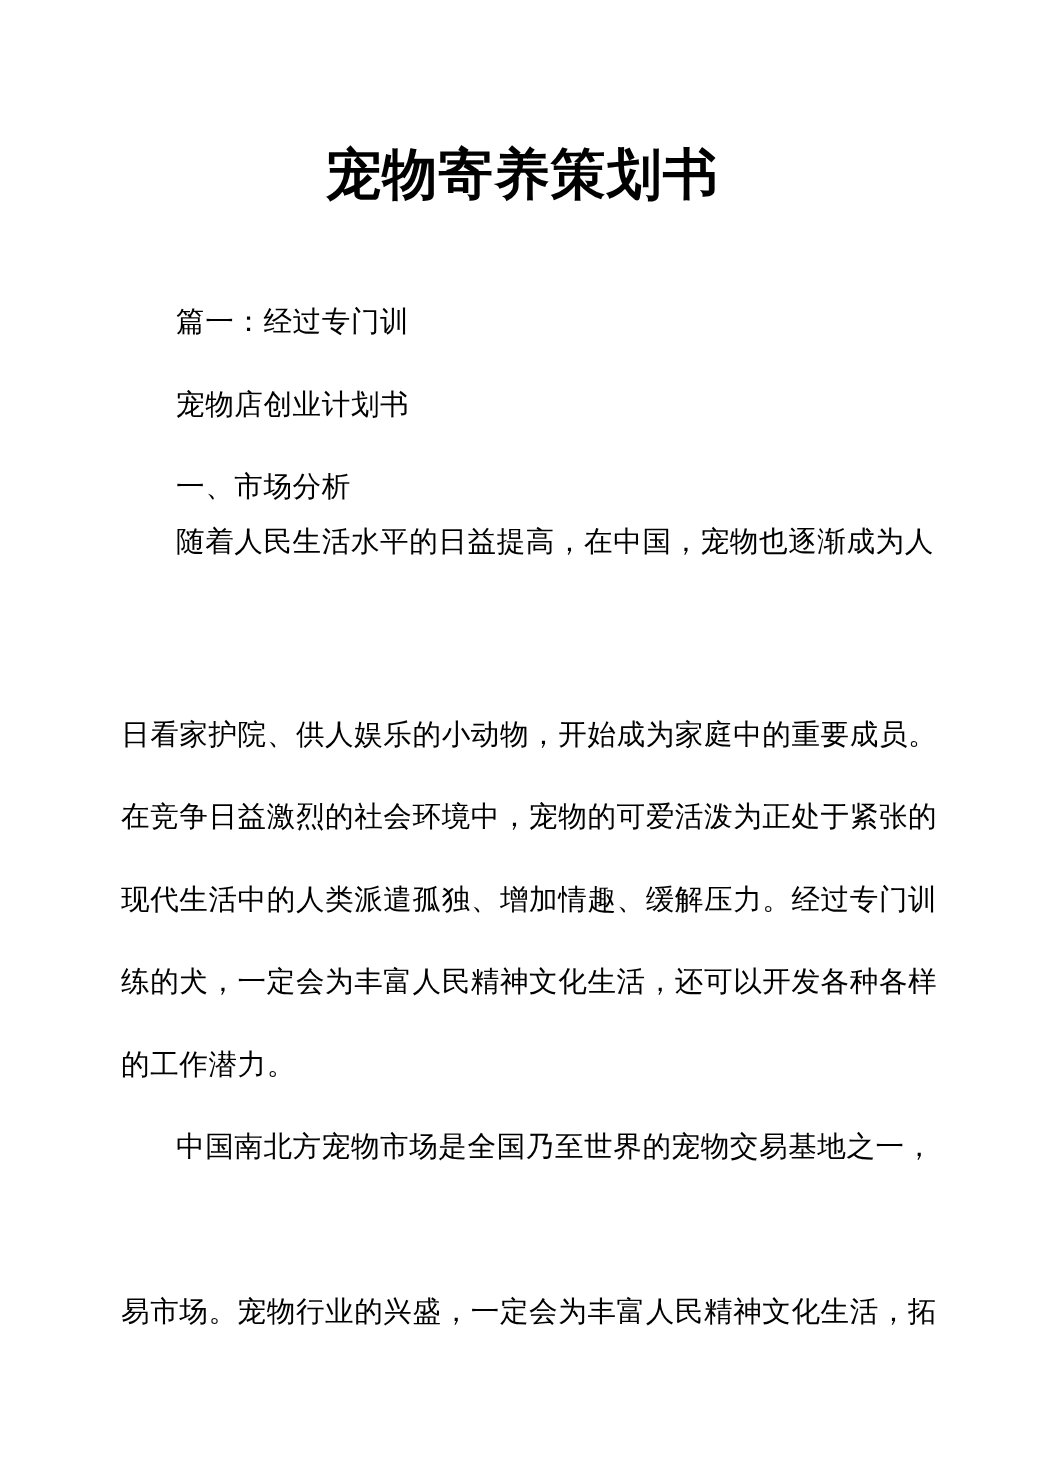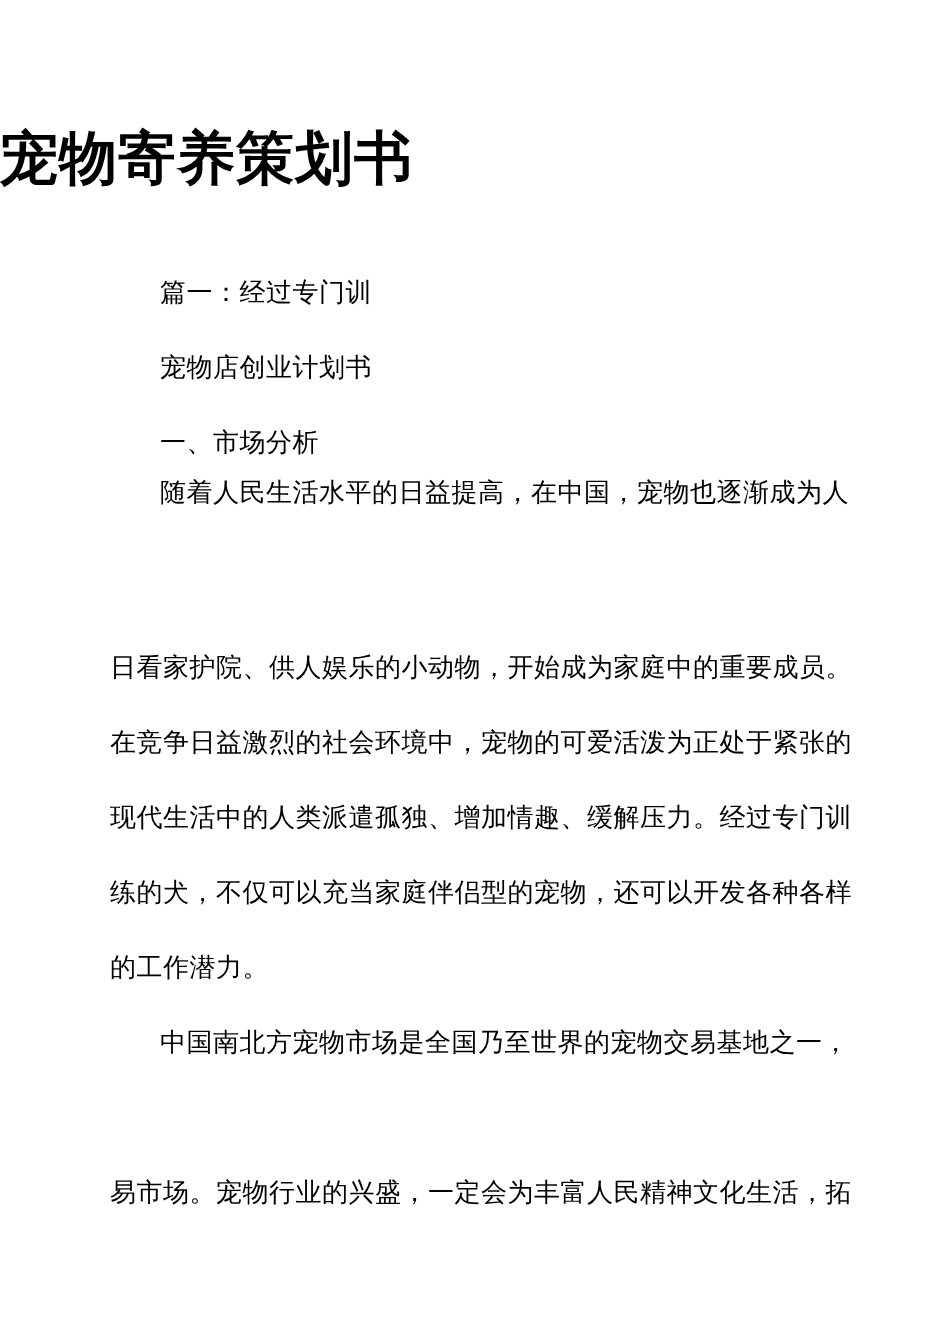--- a/index.html
+++ b/index.html
@@ -19,22 +19,22 @@
     inset: 0;
     background: #ffffff;
   }
   .doc-title {
     position: absolute;
     top: 122px;
     left: 0;
     width: 100%;
     height: 72px;
     line-height: 72px;
-    text-align: left;
-    font-size: 58px;
+    text-align: center;
+    font-size: 50px;
     font-weight: bold;
     color: #000000;
     letter-spacing: 1px;
     font-family: "Liberation Sans", "DejaVu Sans", sans-serif;
     white-space: nowrap;
   }
   .line {
     position: absolute;
     left: 110px;
     font-size: 26px;
@@ -62,21 +62,21 @@
 
   <div class="line indent" style="top:478px">随着人民生活水平的日益提高，在中国，宠物也逐渐成为人</div>
 
 
   <div class="line" style="top:653px">日看家护院、供人娱乐的小动物，开始成为家庭中的重要成员。</div>
 
   <div class="line" style="top:728px">在竞争日益激烈的社会环境中，宠物的可爱活泼为正处于紧张的</div>
 
   <div class="line" style="top:803px">现代生活中的人类派遣孤独、增加情趣、缓解压力。经过专门训</div>
 
-  <div class="line" style="top:878px">练的犬，不仅可以充当家庭伴侣型的宠物，还可以开发各种各样</div>
+  <div class="line" style="top:878px">练的犬，一定会为丰富人民精神文化生活，还可以开发各种各样</div>
 
   <div class="line" style="top:953px">的工作潜力。</div>
 
   <div class="line indent" style="top:1028px">中国南北方宠物市场是全国乃至世界的宠物交易基地之一，</div>
 
 
   <div class="line" style="top:1178px">易市场。宠物行业的兴盛，一定会为丰富人民精神文化生活，拓</div>
 
 </div>
 

